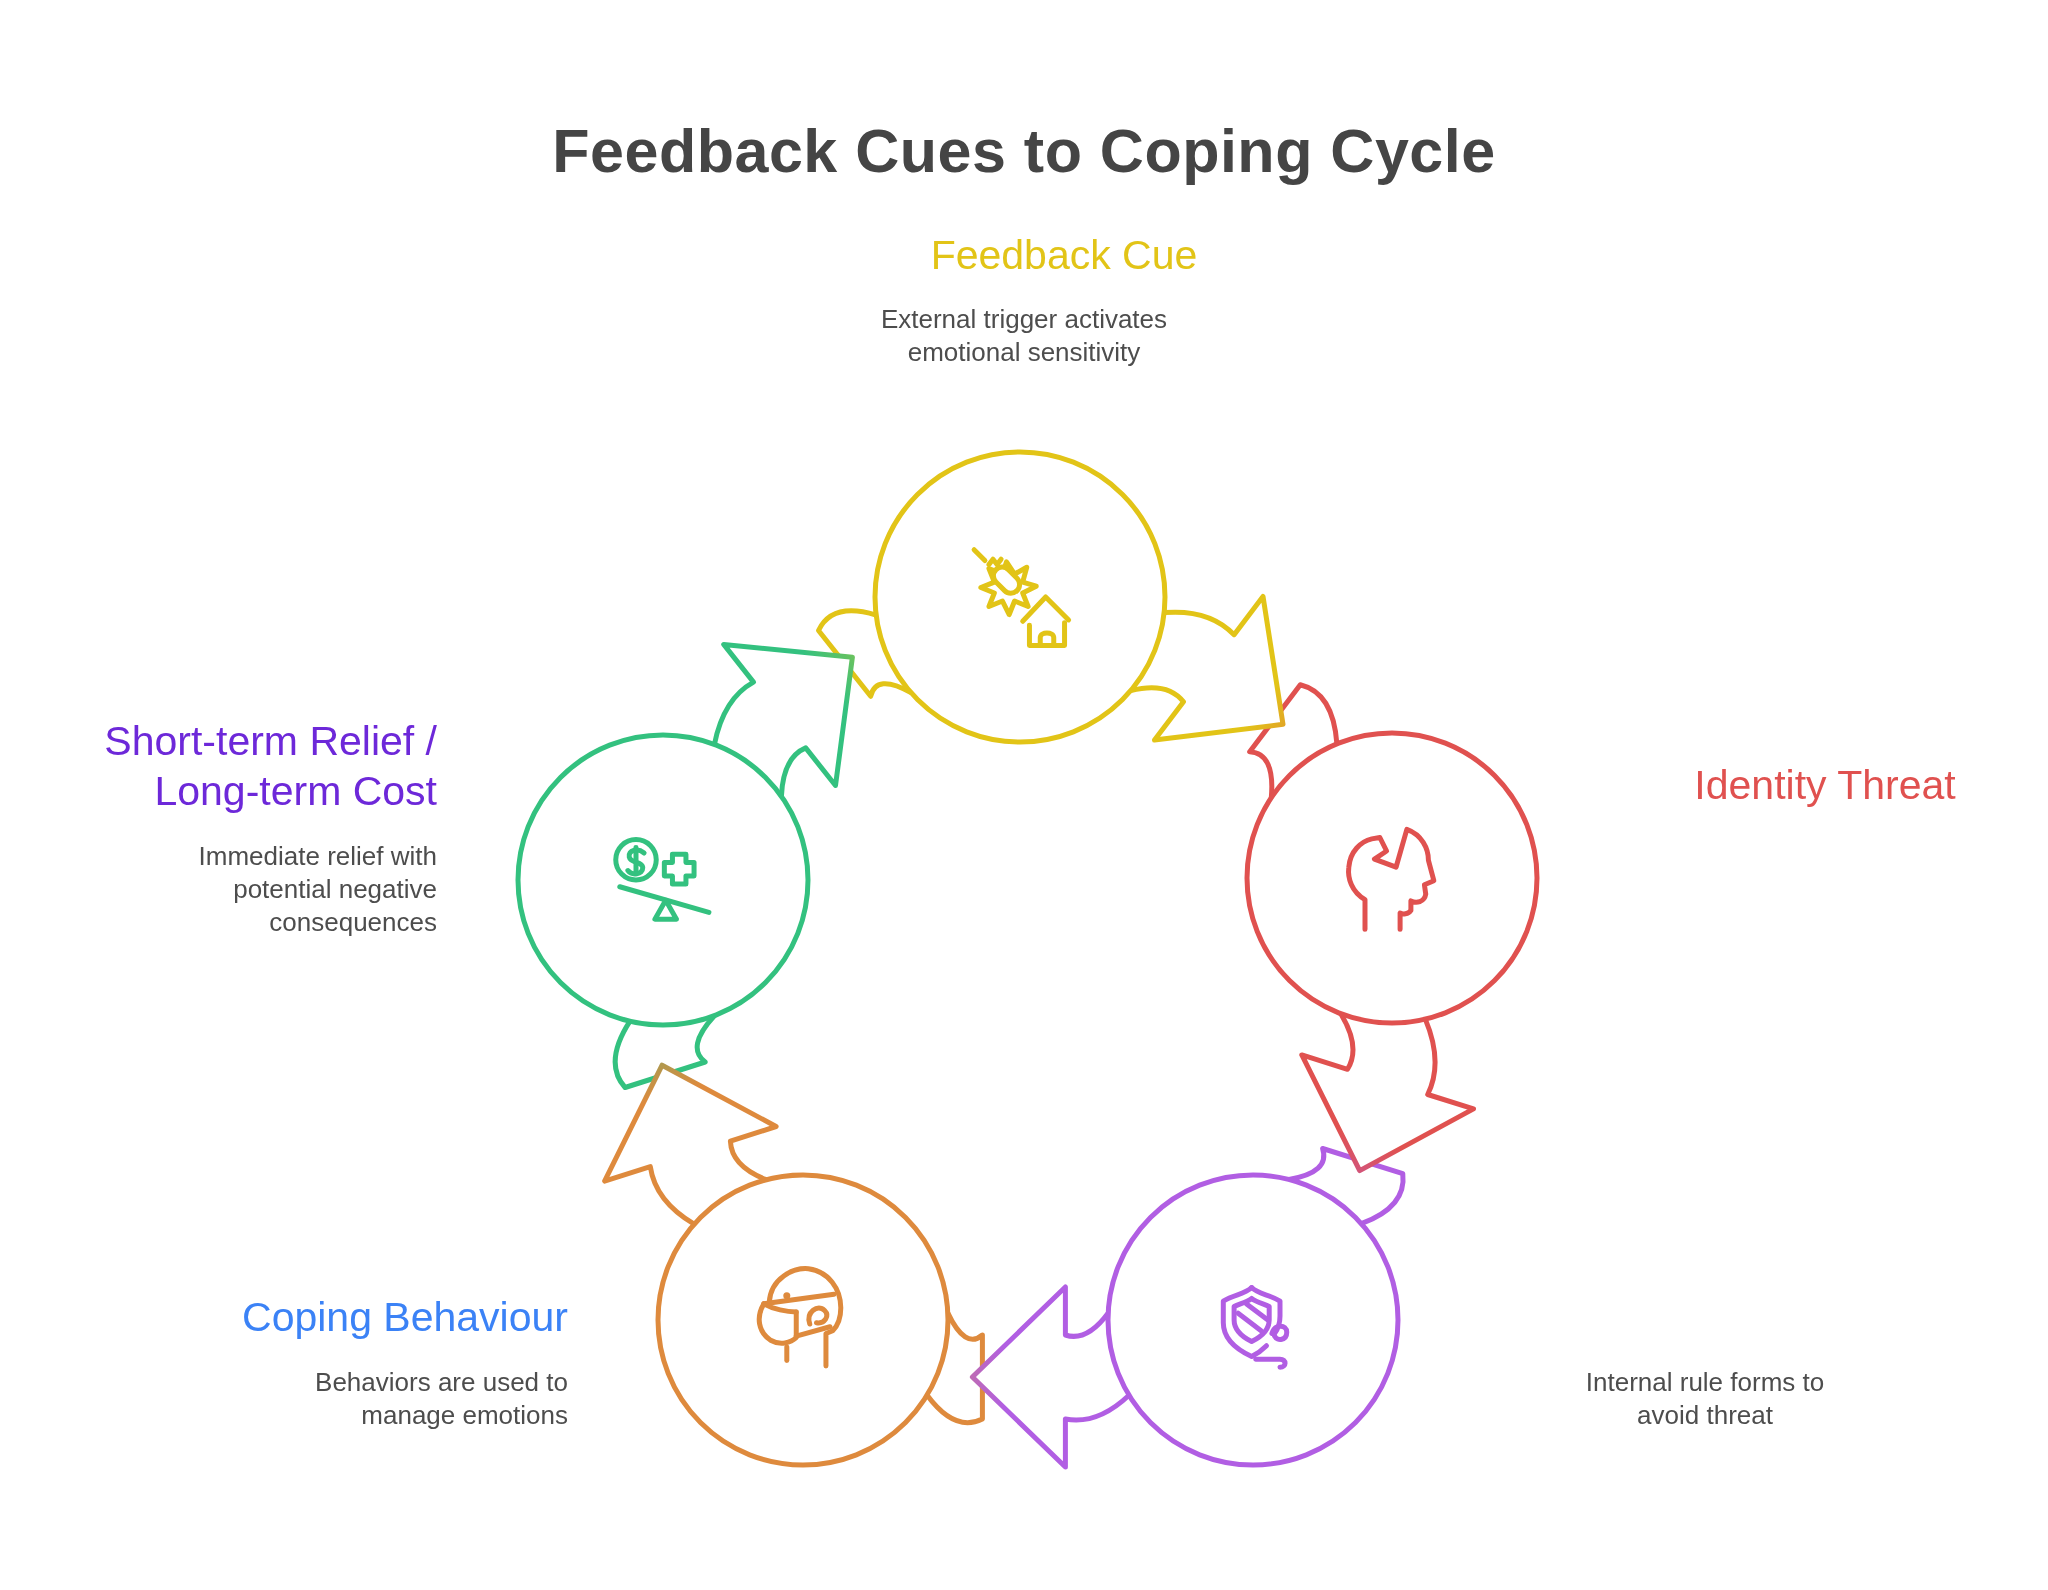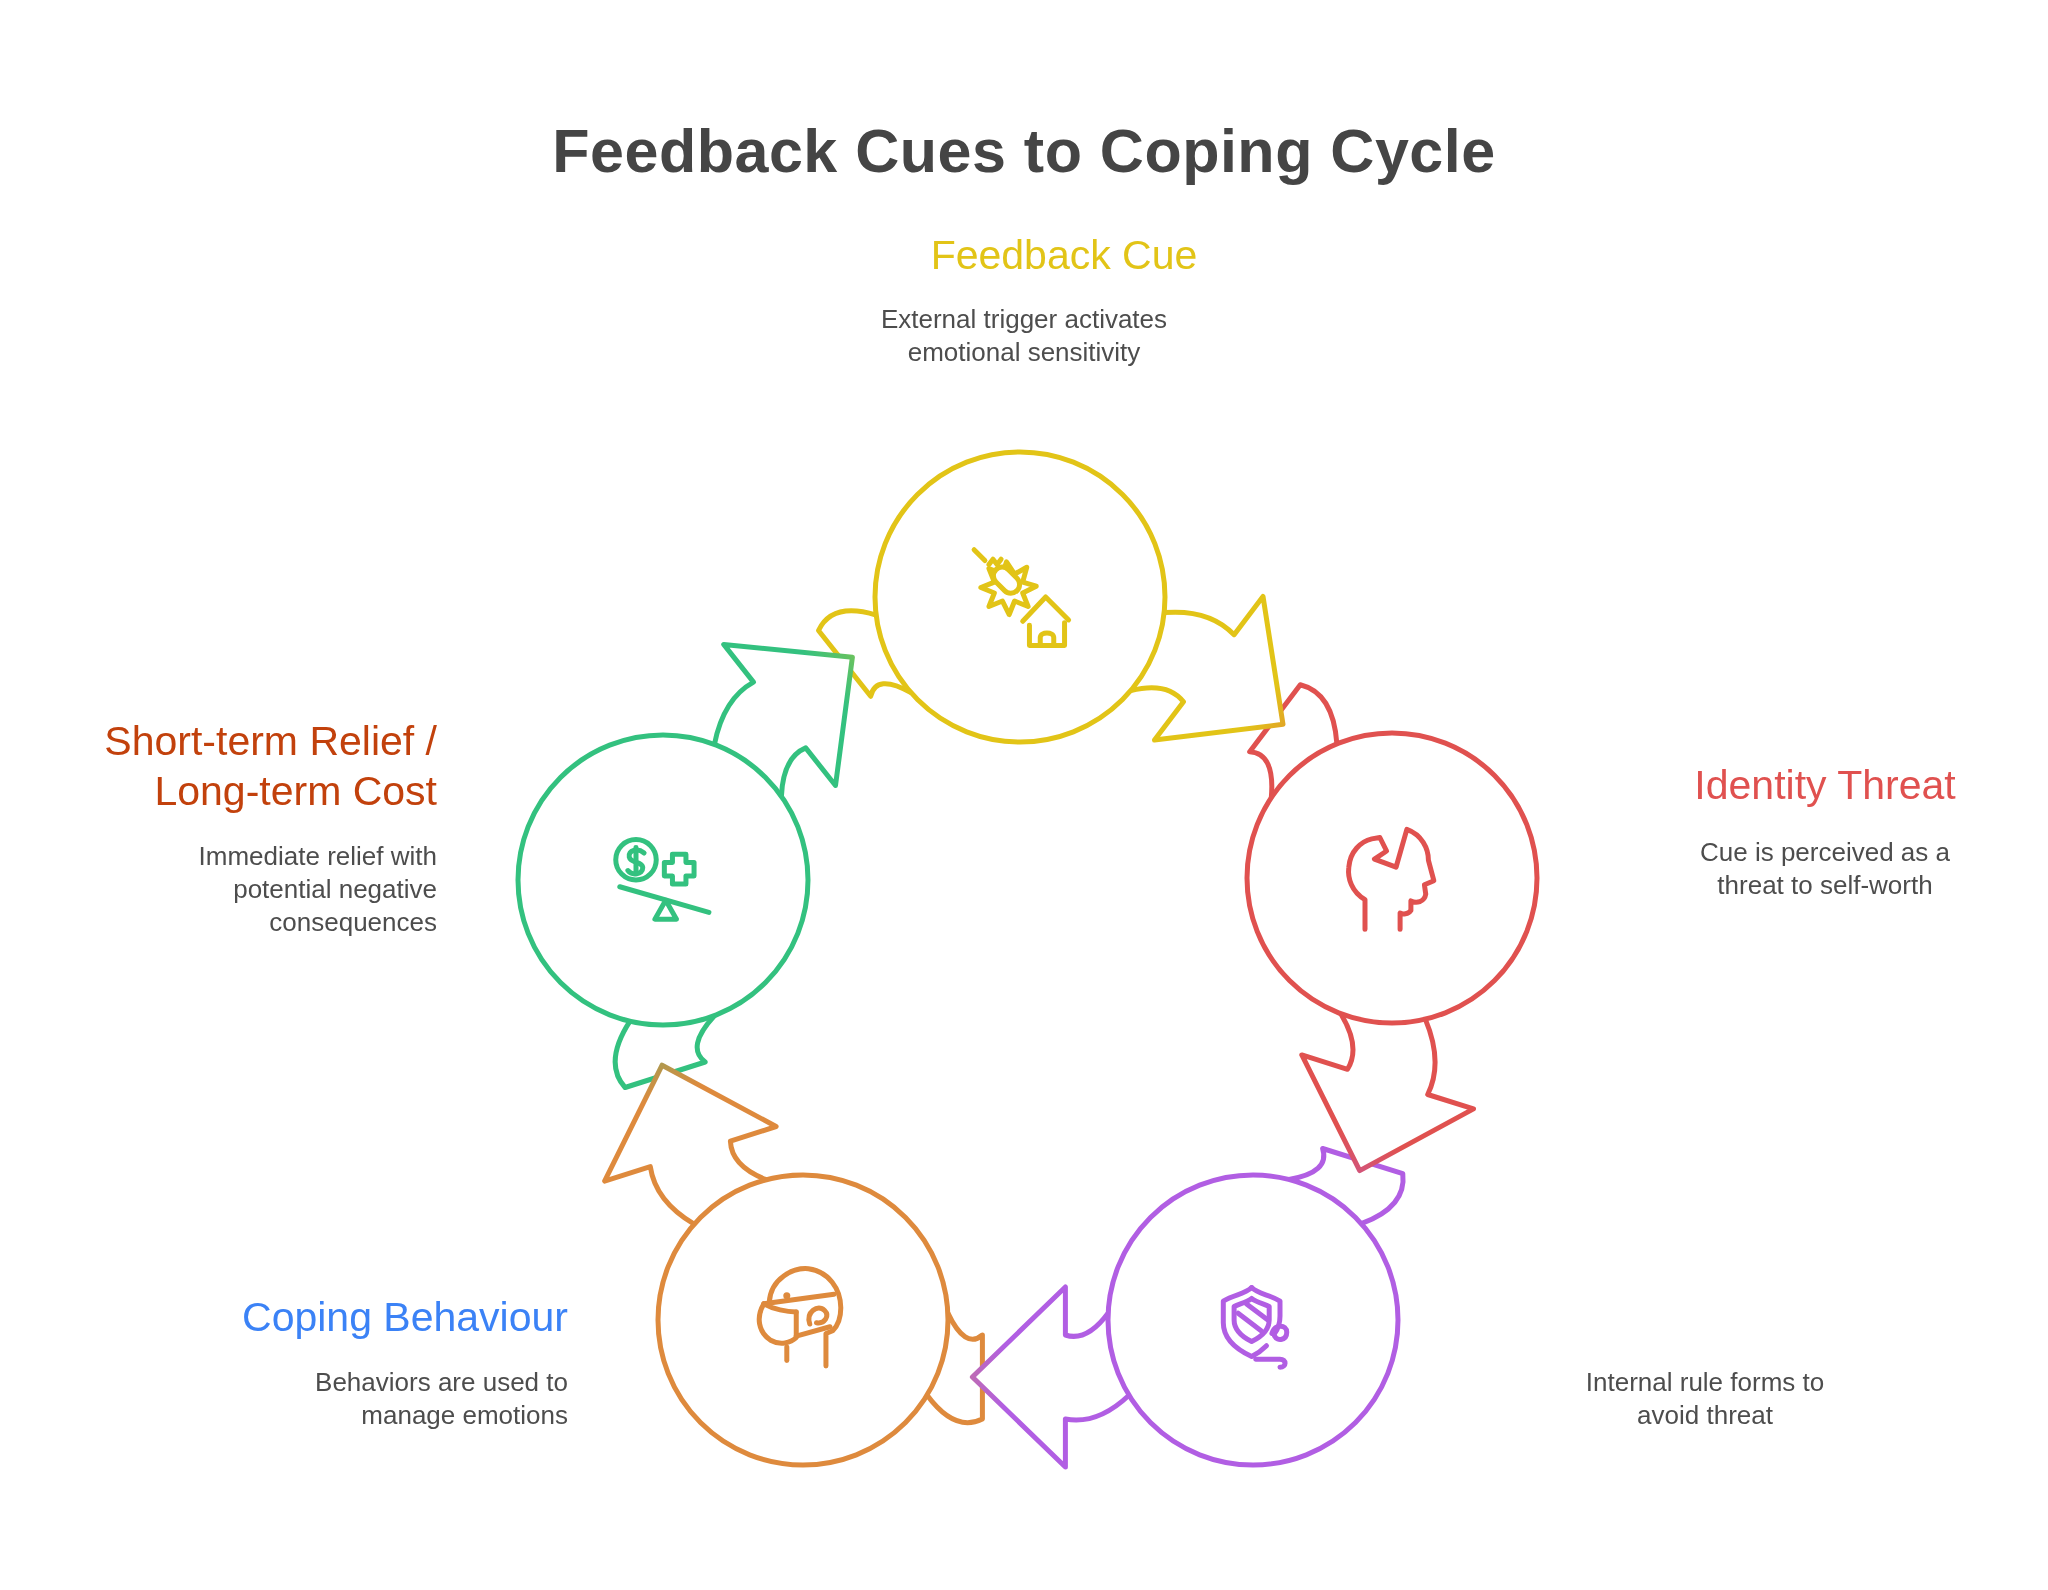--- a/index.html
+++ b/index.html
@@ -132,29 +132,27 @@
       </g>
     </svg>
 
   <div class="page-title">Feedback Cues to Coping Cycle</div>
 
   <div class="node-heading t-center" style="top: 230px; color: rgb(226, 196, 23); padding-left: 40px;">Feedback Cue</div>
   <div class="node-desc t-center" style="top:303px">External trigger activates
 emotional sensitivity</div>
 
   <div class="node-heading t-left" style="left: 1615px; top: 760px; width: 420px; color: rgb(224, 81, 79);">Identity Threat</div>
-  <div class="node-desc t-left" style="left:1615px;top:836px;width:420px">Cue is perceived as a
-threat to self-worth</div>
 
   <div class="node-desc t-left" style="left:1485px;top:1366px;width:440px">Internal rule forms to
 avoid threat</div>
 
   <div class="node-heading t-right" style="right: 1480px; top: 1292px; width: 440px; color: #3b82f6;">Coping Behaviour</div>
   <div class="node-desc t-right" style="right:1480px;top:1366px;width:440px">Behaviors are used to
 manage emotions</div>
 
-  <div class="node-heading t-right" style="right: 1611px; top: 716px; width: 400px; color: #c2410c;">Short-term Relief /
+  <div class="node-heading t-right" style="right: 1611px; top: 716px; width: 400px; color: #6d28d9;">Short-term Relief /
 Long-term Cost</div>
   <div class="node-desc t-right" style="right:1611px;top:840px;width:400px">Immediate relief with
 potential negative
 consequences</div>
 
 </div>
 
 </body></html>

